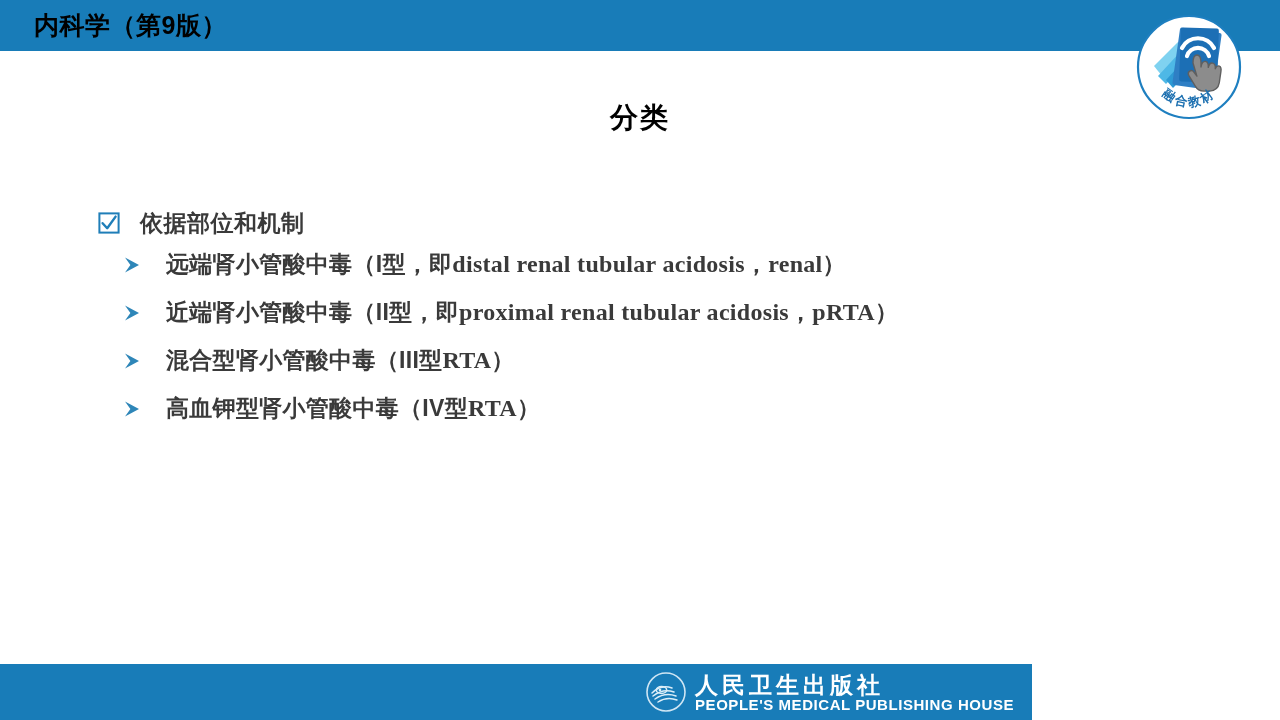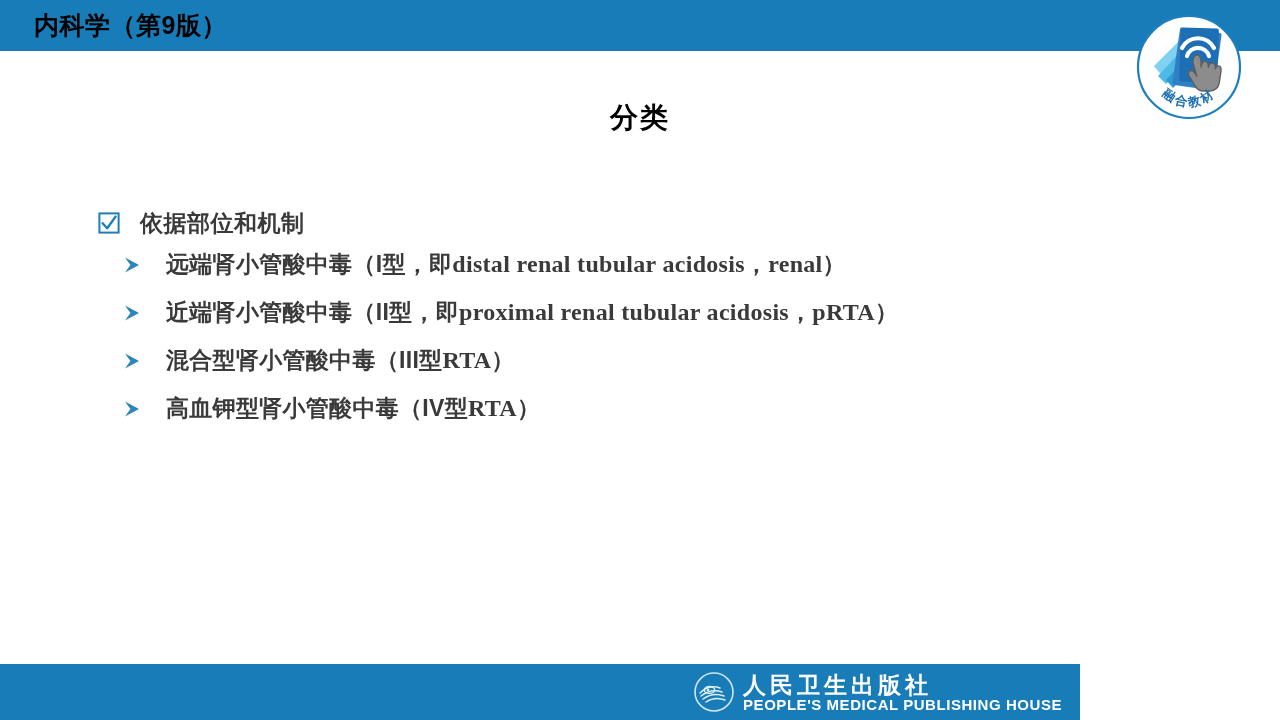--- a/index.html
+++ b/index.html
@@ -124,21 +124,20 @@
   }
 
   
   .footer-bar {
     position: absolute;
     left: 0;
     top: 664px;
     width: 1032px;
     height: 56px;
     background: #187CB8;
-    padding-left: 48px;
   }
   .footer-logo {
     position: absolute;
     right: 18px;
     top: 8px;
     display: flex;
     align-items: center;
     height: 40px;
   }
   .footer-emblem {

